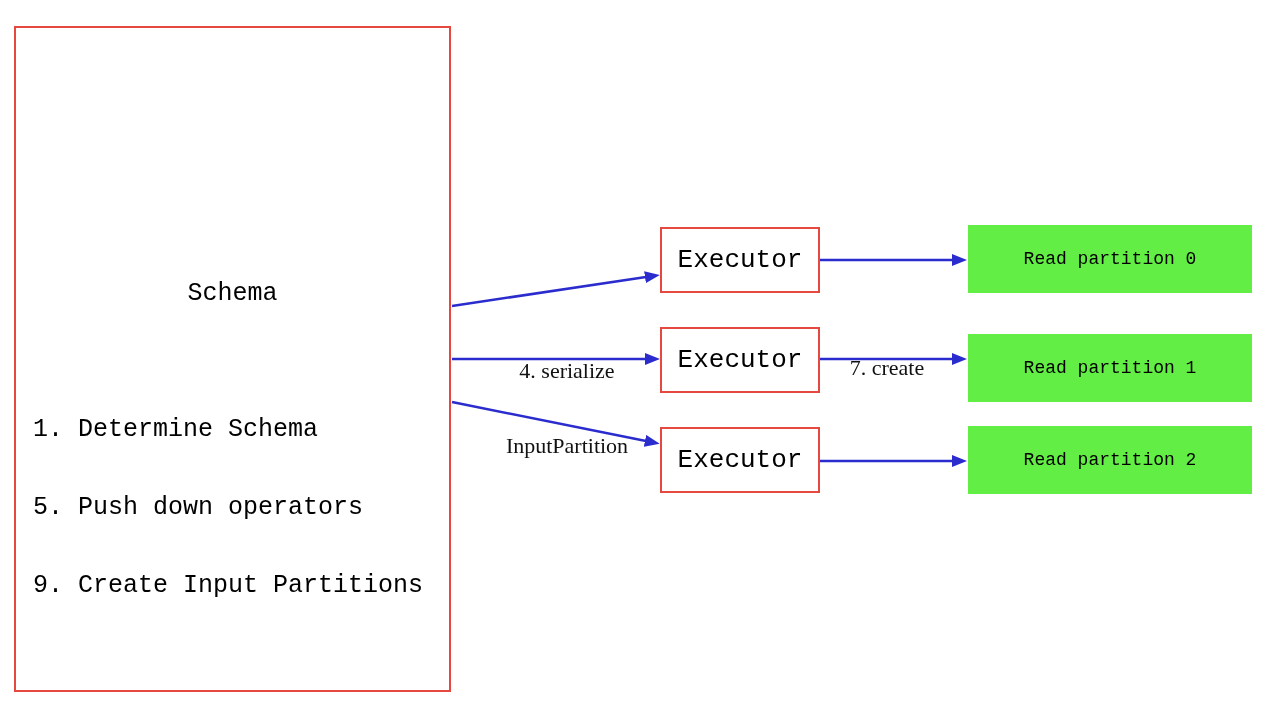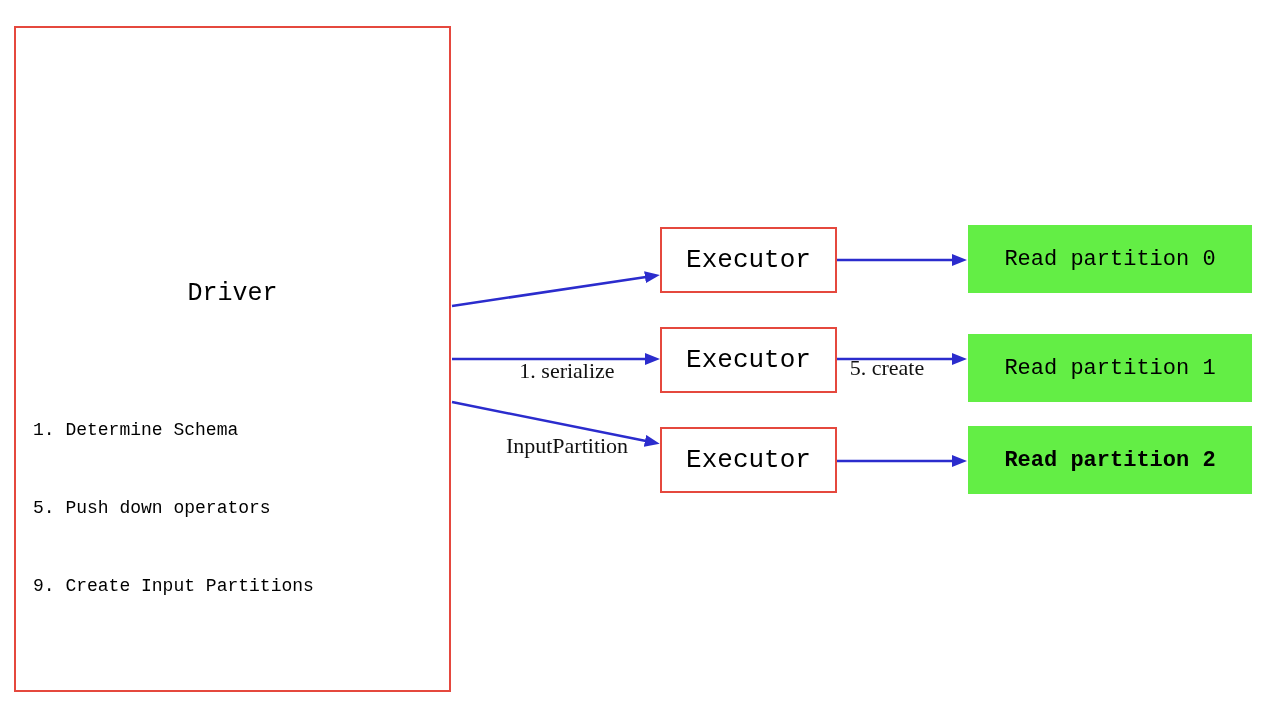--- a/index.html
+++ b/index.html
@@ -43,28 +43,28 @@
     text-align: center;
     font-size: 25px;
     color: #000000;
     letter-spacing: 0px;
     white-space: pre;
   }
   .driver-steps {
     position: absolute;
     left: 17px;
     top: 337px;
-    font-size: 18px;
+    font-size: 25px;
     line-height: 26px;
     color: #000000;
     white-space: pre;
   }
   .executor {
     left: 660px;
-    width: 177px;
+    width: 160px;
     height: 66px;
     border: 2px solid #e5483e;
     display: flex;
     align-items: center;
     justify-content: center;
     font-size: 26px;
     color: #000000;
     white-space: pre;
   }
   #executor-0 { top: 227px; }
@@ -72,27 +72,27 @@
   #executor-2 { top: 427px; }
   .partition {
     left: 968px;
     width: 284px;
     height: 68px;
     background: #63ee45;
     border: none;
     display: flex;
     align-items: center;
     justify-content: center;
-    font-size: 22px;
+    font-size: 18px;
     color: #000000;
     white-space: pre;
   }
   #partition-0 { top: 225px; }
   #partition-1 { top: 334px; }
-  #partition-2 { top: 426px; font-weight: bold; }
+  #partition-2 { top: 426px; }
   .arrow-label {
     position: absolute;
     width: 230px;
     text-align: center;
     font-family: "Liberation Serif", "DejaVu Serif", serif;
     font-size: 22px;
     line-height: 25px;
     color: #111111;
     white-space: pre;
   }
@@ -112,38 +112,38 @@
     </defs>
     <line x1="452" y1="306" x2="646" y2="277" stroke-width="2.5" marker-end="url(#ah)" stroke="#2b2ccd"></line>
     <line x1="452" y1="359" x2="646" y2="359" stroke-width="2.5" marker-end="url(#ah)" stroke="#2b2ccd"></line>
     <line x1="452" y1="402" x2="646" y2="441" stroke-width="2.5" marker-end="url(#ah)" stroke="#2b2ccd"></line>
     <line x1="817" y1="260" x2="953" y2="260" stroke-width="2.5" marker-end="url(#ah)" stroke="#2b2ccd"></line>
     <line x1="817" y1="359" x2="953" y2="359" stroke-width="2.5" marker-end="url(#ah)" stroke="#2b2ccd"></line>
     <line x1="817" y1="461" x2="953" y2="461" stroke-width="2.5" marker-end="url(#ah)" stroke="#2b2ccd"></line>
   </svg>
 
   <div id="driver-box" class="box">
-    <div class="driver-title">Driver</div>
+    <div class="driver-title">Schema</div>
     <div class="driver-steps">
       <div>1. Determine Schema</div>
       <div>5. Push down operators</div>
       <div>9. Create Input Partitions</div>
     </div>
   </div>
 
   <div id="executor-0" class="box executor">Executor</div>
   <div id="executor-1" class="box executor">Executor</div>
   <div id="executor-2" class="box executor">Executor</div>
 
   <div id="partition-0" class="box partition">Read partition 0</div>
   <div id="partition-1" class="box partition">Read partition 1</div>
   <div id="partition-2" class="box partition">Read partition 2</div>
 
   <div id="label-serialize" class="arrow-label">
-    <div>1. serialize</div>
+    <div>4. serialize</div>
     <div>InputPartition</div>
   </div>
 
   <div id="label-reader" class="arrow-label">
-    <div>5. create</div>
+    <div>7. create</div>
   </div>
 
 </div>
 
 </body></html>

